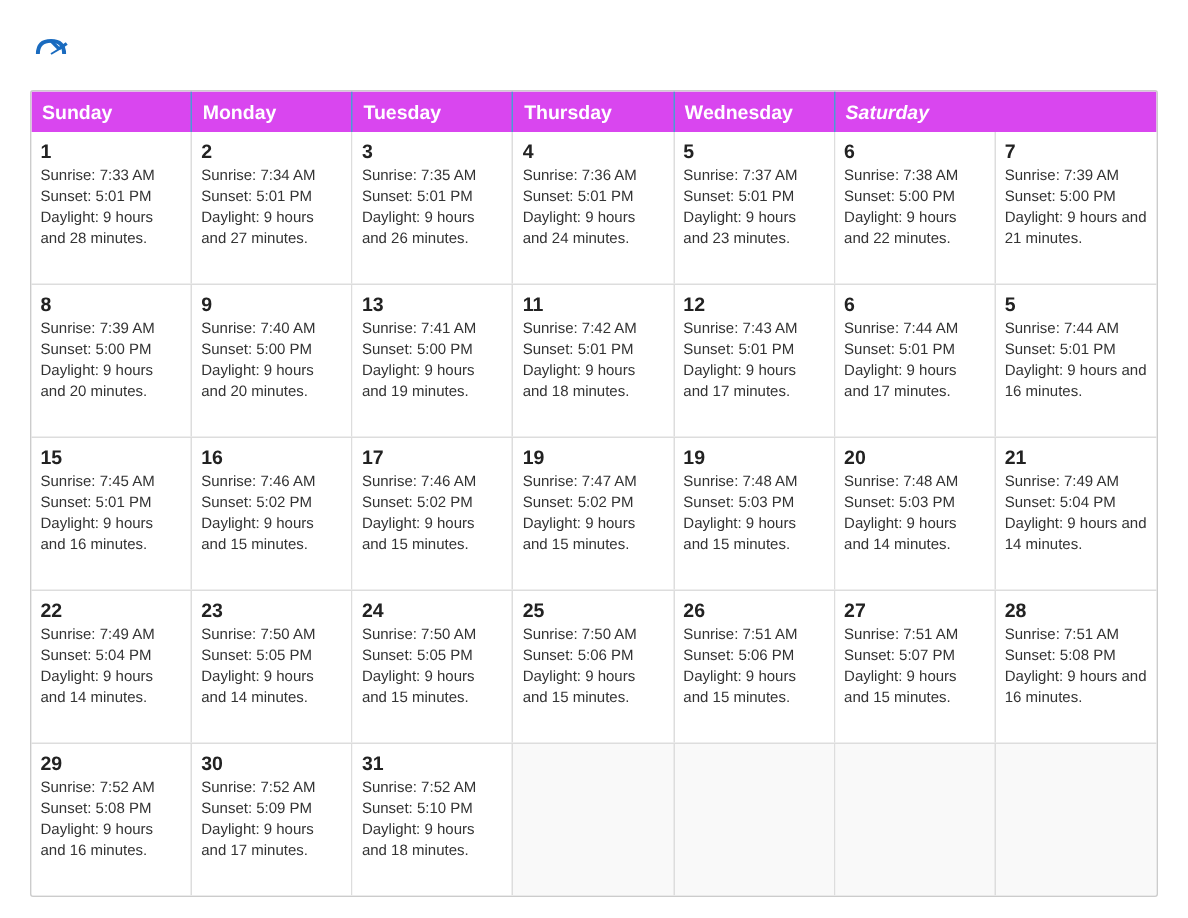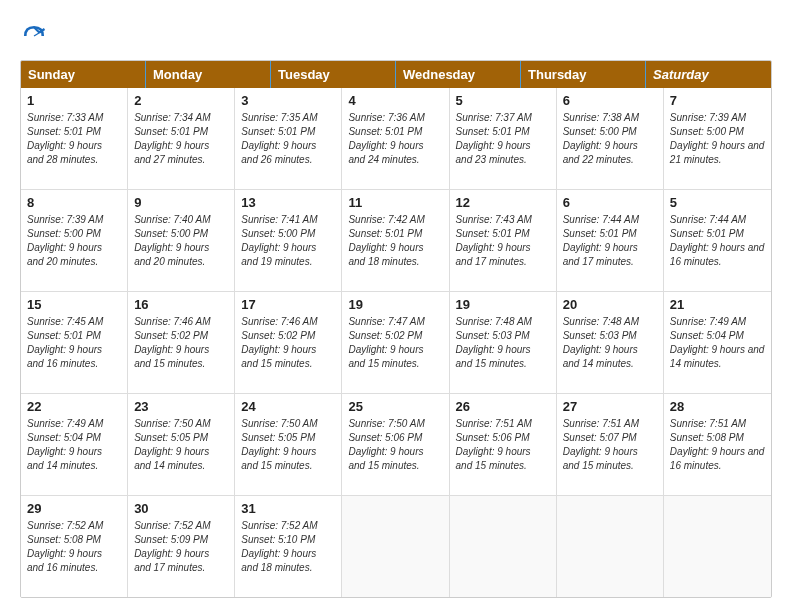--- a/index.html
+++ b/index.html
@@ -65,22 +65,22 @@
     .calendar {
       flex: 1;
       display: flex;
       flex-direction: column;
       border: 1px solid #ccc;
       border-radius: 2px;
       overflow: hidden;
     }
     .cal-header-row {
       display: grid;
-      grid-template-columns: repeat(6, 1fr);
-      background: #a16207;
+      grid-template-columns: repeat(7, 1fr);
+      background: #d946ef;
     }
     .cal-header-cell {
       color: #fff;
       font-weight: bold;
       font-size: 13px;
       padding: 6px 7px;
       border-right: 1px solid #4a9ad4;
       text-align: left;
     }
     .cal-header-cell:last-child { border-right: none; font-style: italic; }
@@ -112,21 +112,20 @@
       font-size: 13px;
       font-weight: bold;
       color: #222;
       display: block;
       margin-bottom: 1px;
     }
     .cal-cell-text {
       font-size: 10px;
       color: #333;
       line-height: 1.4;
-      font-style: italic;
     }
   </style>
 </head>
 <body>
 
 <div class="page">
   <div class="header">
     <div class="logo">
       <svg class="logo-icon" viewBox="0 0 32 32" xmlns="http://www.w3.org/2000/svg">
         <path d="M6 16 Q6 6 16 6 Q26 6 26 16" fill="none" stroke="#1a6bbf" stroke-width="3"></path>
@@ -143,22 +142,22 @@
       <div class="month-title"></div>
       <div class="location"></div>
     </div>
   </div>
 
   <div class="calendar">
     <div class="cal-header-row">
     <div class="cal-header-cell">Sunday</div>
         <div class="cal-header-cell">Monday</div>
         <div class="cal-header-cell">Tuesday</div>
+        <div class="cal-header-cell">Thursday</div>
         <div class="cal-header-cell">Wednesday</div>
-        <div class="cal-header-cell">Thursday</div>
         <div class="cal-header-cell">Saturday</div>
       </div>
     <div class="cal-body">
     <div class="cal-week">
           <div class="cal-cell">
             <span class="day-num">1</span>
             <div class="cal-cell-text">Sunrise: 7:33 AM<br>Sunset: 5:01 PM<br>Daylight: 9 hours and 28 minutes.</div>
           </div>
           <div class="cal-cell">
             <span class="day-num">2</span>

